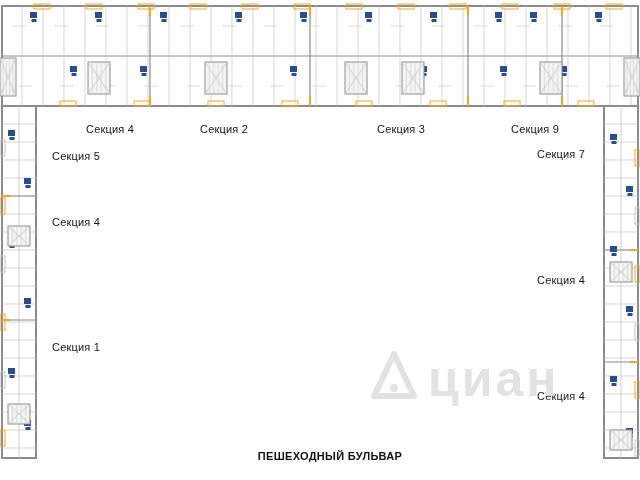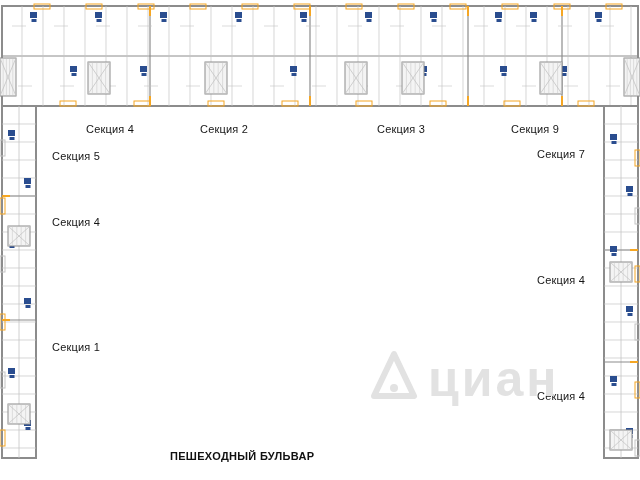--- a/index.html
+++ b/index.html
@@ -1,20 +1,20 @@
 <!DOCTYPE html>
 <html><head>
 <meta charset="utf-8">
 <style>
   html,body{margin:0;padding:0;background:#fff;}
   #stage{position:relative;width:640px;height:480px;background:#fff;overflow:hidden;
          font-family:"Liberation Sans",sans-serif;}
   #plan-svg{position:absolute;left:0;top:0;}
   .slabel{position:absolute;font-size:11px;color:#151515;white-space:nowrap;letter-spacing:.2px;}
-  .street{position:absolute;left:170px;top:450px;width:320px;text-align:left;
+  .street{position:absolute;left:170px;top:450px;width:320px;text-align:center;
           font-size:11px;font-weight:bold;color:#111;letter-spacing:.3px;}
   .watermark{position:absolute;left:370px;top:350px;display:flex;align-items:flex-end;
              gap:10px;color:#e2e2e2;user-select:none;}
   .watermark .wm-text{font-size:50px;font-weight:600;letter-spacing:3px;line-height:1;
                       font-family:"Liberation Sans",sans-serif;}
 </style>
 </head>
 <body>
 
 <div id="stage">

